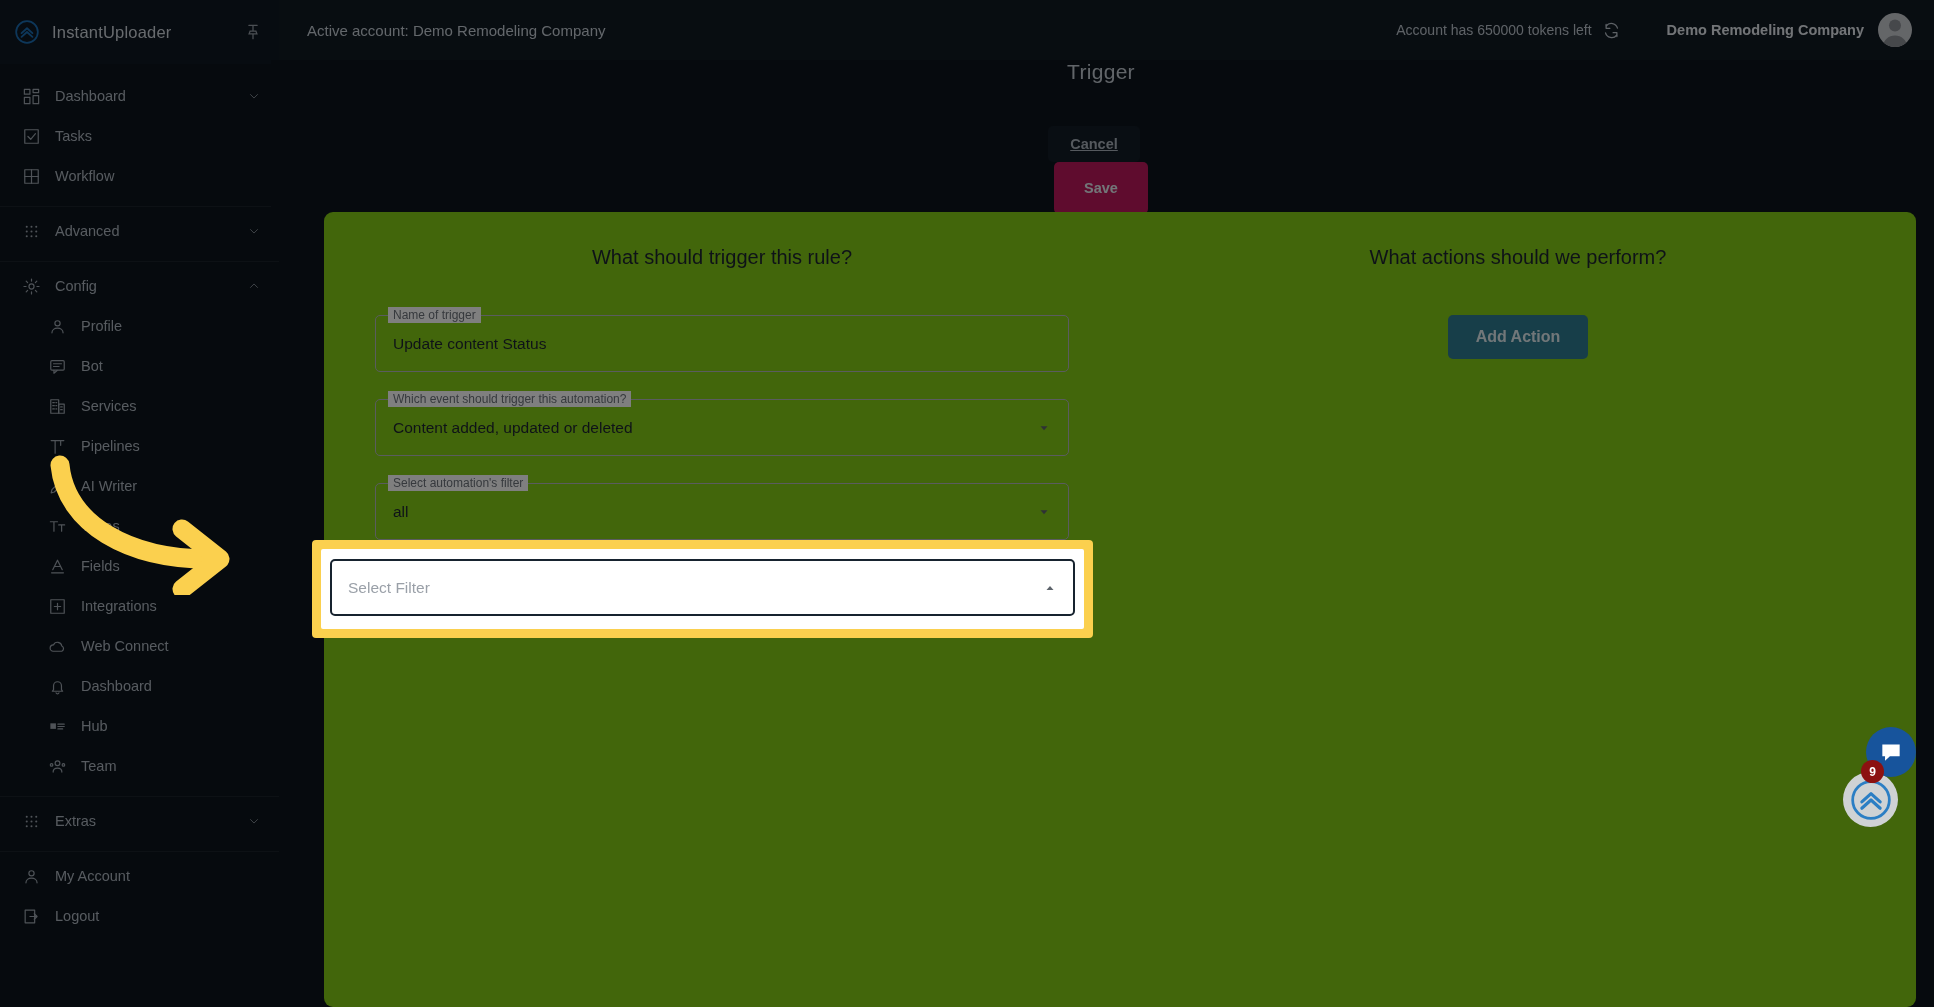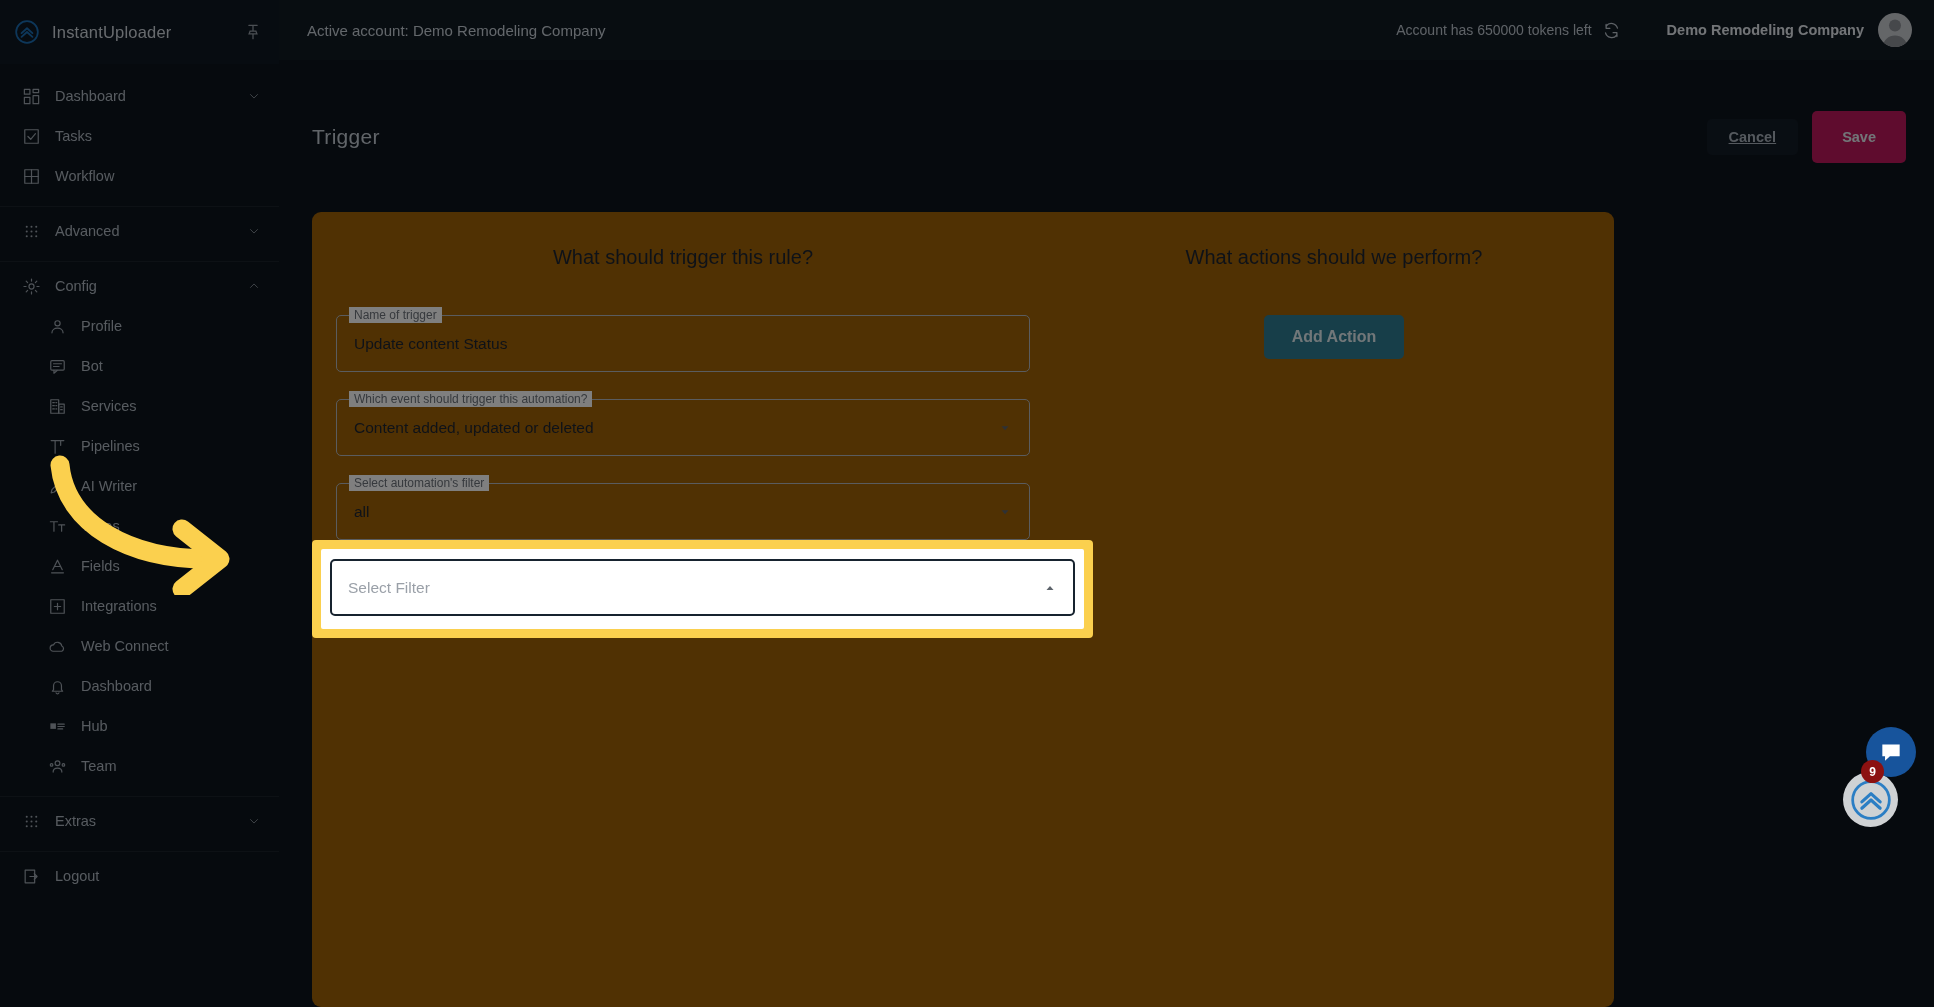--- a/index.html
+++ b/index.html
@@ -59,40 +59,41 @@
   .refresh-ico { width: 19px; height: 19px; display:block; }
   .topbar .company { font-size: 14.5px; font-weight: bold; color: #e4e9ee; }
   .avatar {
     width: 34px; height: 34px; border-radius: 50%;
     background: #c9ccd1; margin-left: 14px; overflow: hidden;
     display: flex; align-items: flex-end; justify-content: center;
   }
 
   
   .pagehead {
-    position: absolute; left: 279px; top: 60px;
+    position: absolute; left: 271px; top: 60px;
     width: 1655px; height: 154px;
     background: #0d151d;
     display: flex; align-items: center;
     padding: 0 28px 0 33px;
+    flex-direction: column;
   }
   .pagetitle { font-size: 21px; color: #c2cad2; flex: 1; letter-spacing:.3px; }
   .btn {
     border: none; border-radius: 5px; cursor: pointer;
     font-size: 14.5px; font-weight: bold;
     padding: 10px 22px; font-family: inherit;
   }
   .btn-cancel { background: #131c26; color: #aab3bd; margin-right: 14px; text-decoration: underline; }
   .btn-save { background: #be185d; color: #e5edf1; padding: 18px 30px;}
 
   
   .card {
-    position: absolute; left: 312px; top: 212px;
-    width: 1302px; height: 795px;
-    background: #a16207; border-radius: 9px;
+    position: absolute; left: 324px; top: 212px;
+    width: 1592px; height: 795px;
+    background: #84cc16; border-radius: 9px;
     overflow: hidden;
   }
   .card-inner { display: flex; height: 100%; }
   .col { flex: 1 1 50%; padding: 34px 24px 0; }
   .col-title {
     text-align: center; font-size: 20px; color: #1d2430;
     margin: 0 0 46px; font-weight: normal;
   }
   .form-wrap { width: 694px; margin: 0 auto; }
 
@@ -359,20 +360,27 @@
                 <circle cx="18" cy="18" r="1.3"></circle>
               </g>
             </svg>
             <span class="lbl">Extras</span>
             <svg class="chev" viewBox="0 0 24 24">
               <polyline points="6,9.5 12,15.5 18,9.5" fill="none" stroke="#aeb7c0" stroke-width="1.6" stroke-linecap="round" stroke-linejoin="round"></polyline>
             </svg>
           </div>
         </div>
         <div class="sb-group nb">
+          <div class="sb-item">
+            <svg class="ico" viewBox="0 0 24 24">
+              <circle cx="12" cy="8" r="3.3" fill="none" stroke="#aeb7c0" stroke-width="1.5" stroke-linecap="round" stroke-linejoin="round"></circle>
+              <path d="M5 20c0-3.6 3.1-6 7-6s7 2.4 7 6" fill="none" stroke="#aeb7c0" stroke-width="1.5" stroke-linecap="round" stroke-linejoin="round"></path>
+            </svg>
+            <span class="lbl">My Account</span>
+          </div>
           <div class="sb-item">
             <svg class="ico" viewBox="0 0 24 24">
               <rect x="4" y="4" width="12" height="16" fill="none" stroke="#aeb7c0" stroke-width="1.5" stroke-linecap="round" stroke-linejoin="round"></rect>
               <path d="M10 12h9M15.5 8.5 19 12l-3.5 3.5" fill="none" stroke="#aeb7c0" stroke-width="1.5" stroke-linecap="round" stroke-linejoin="round"></path>
             </svg>
             <span class="lbl">Logout</span>
           </div>
         </div>
       </div>
   </aside>

